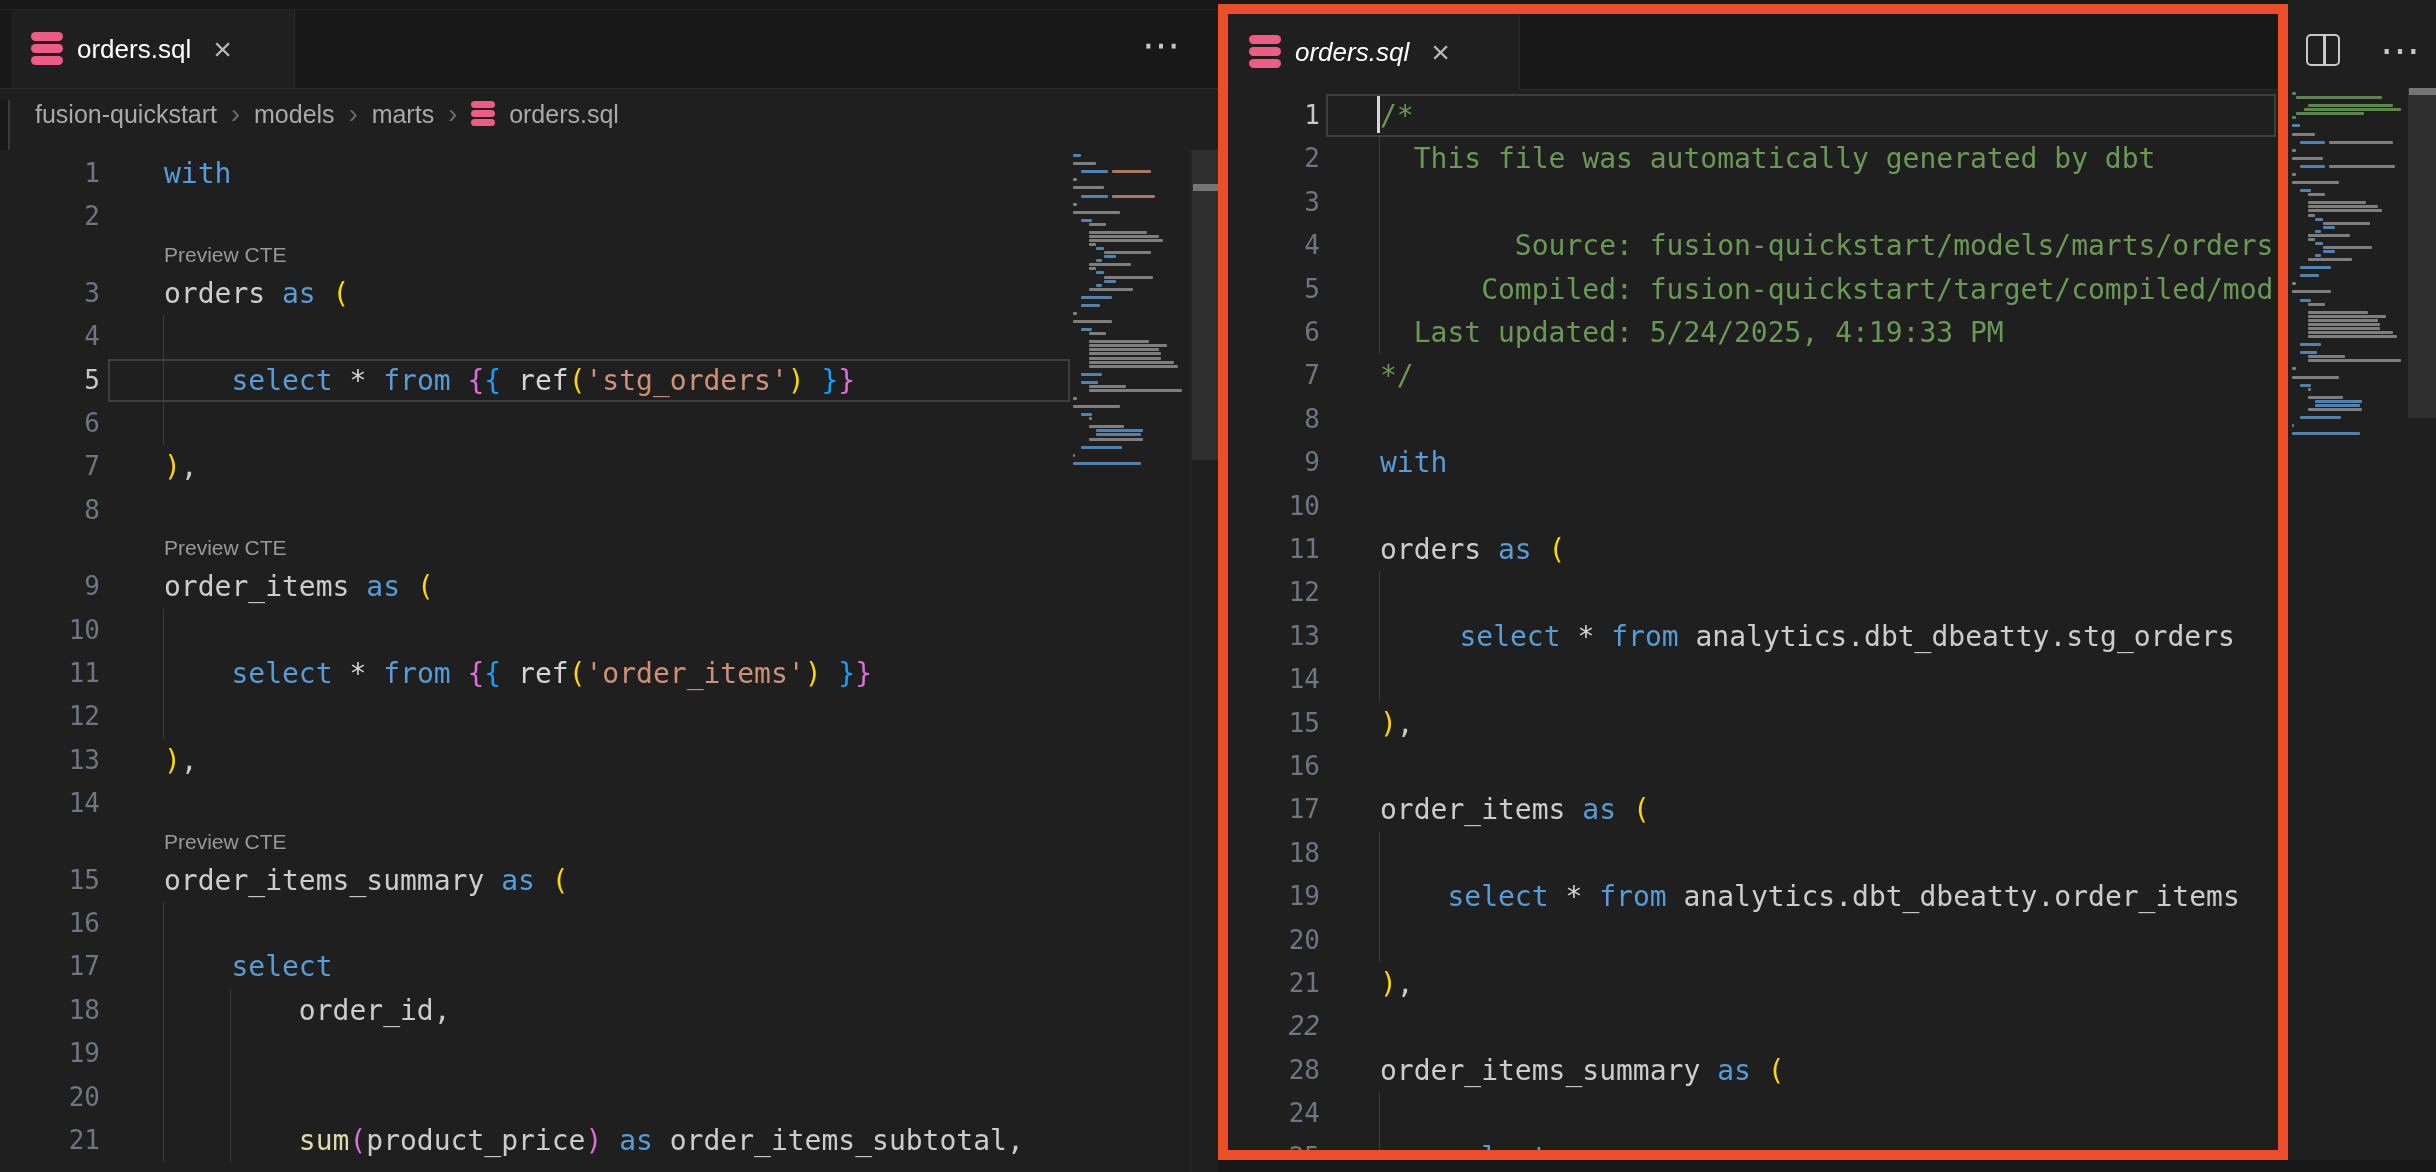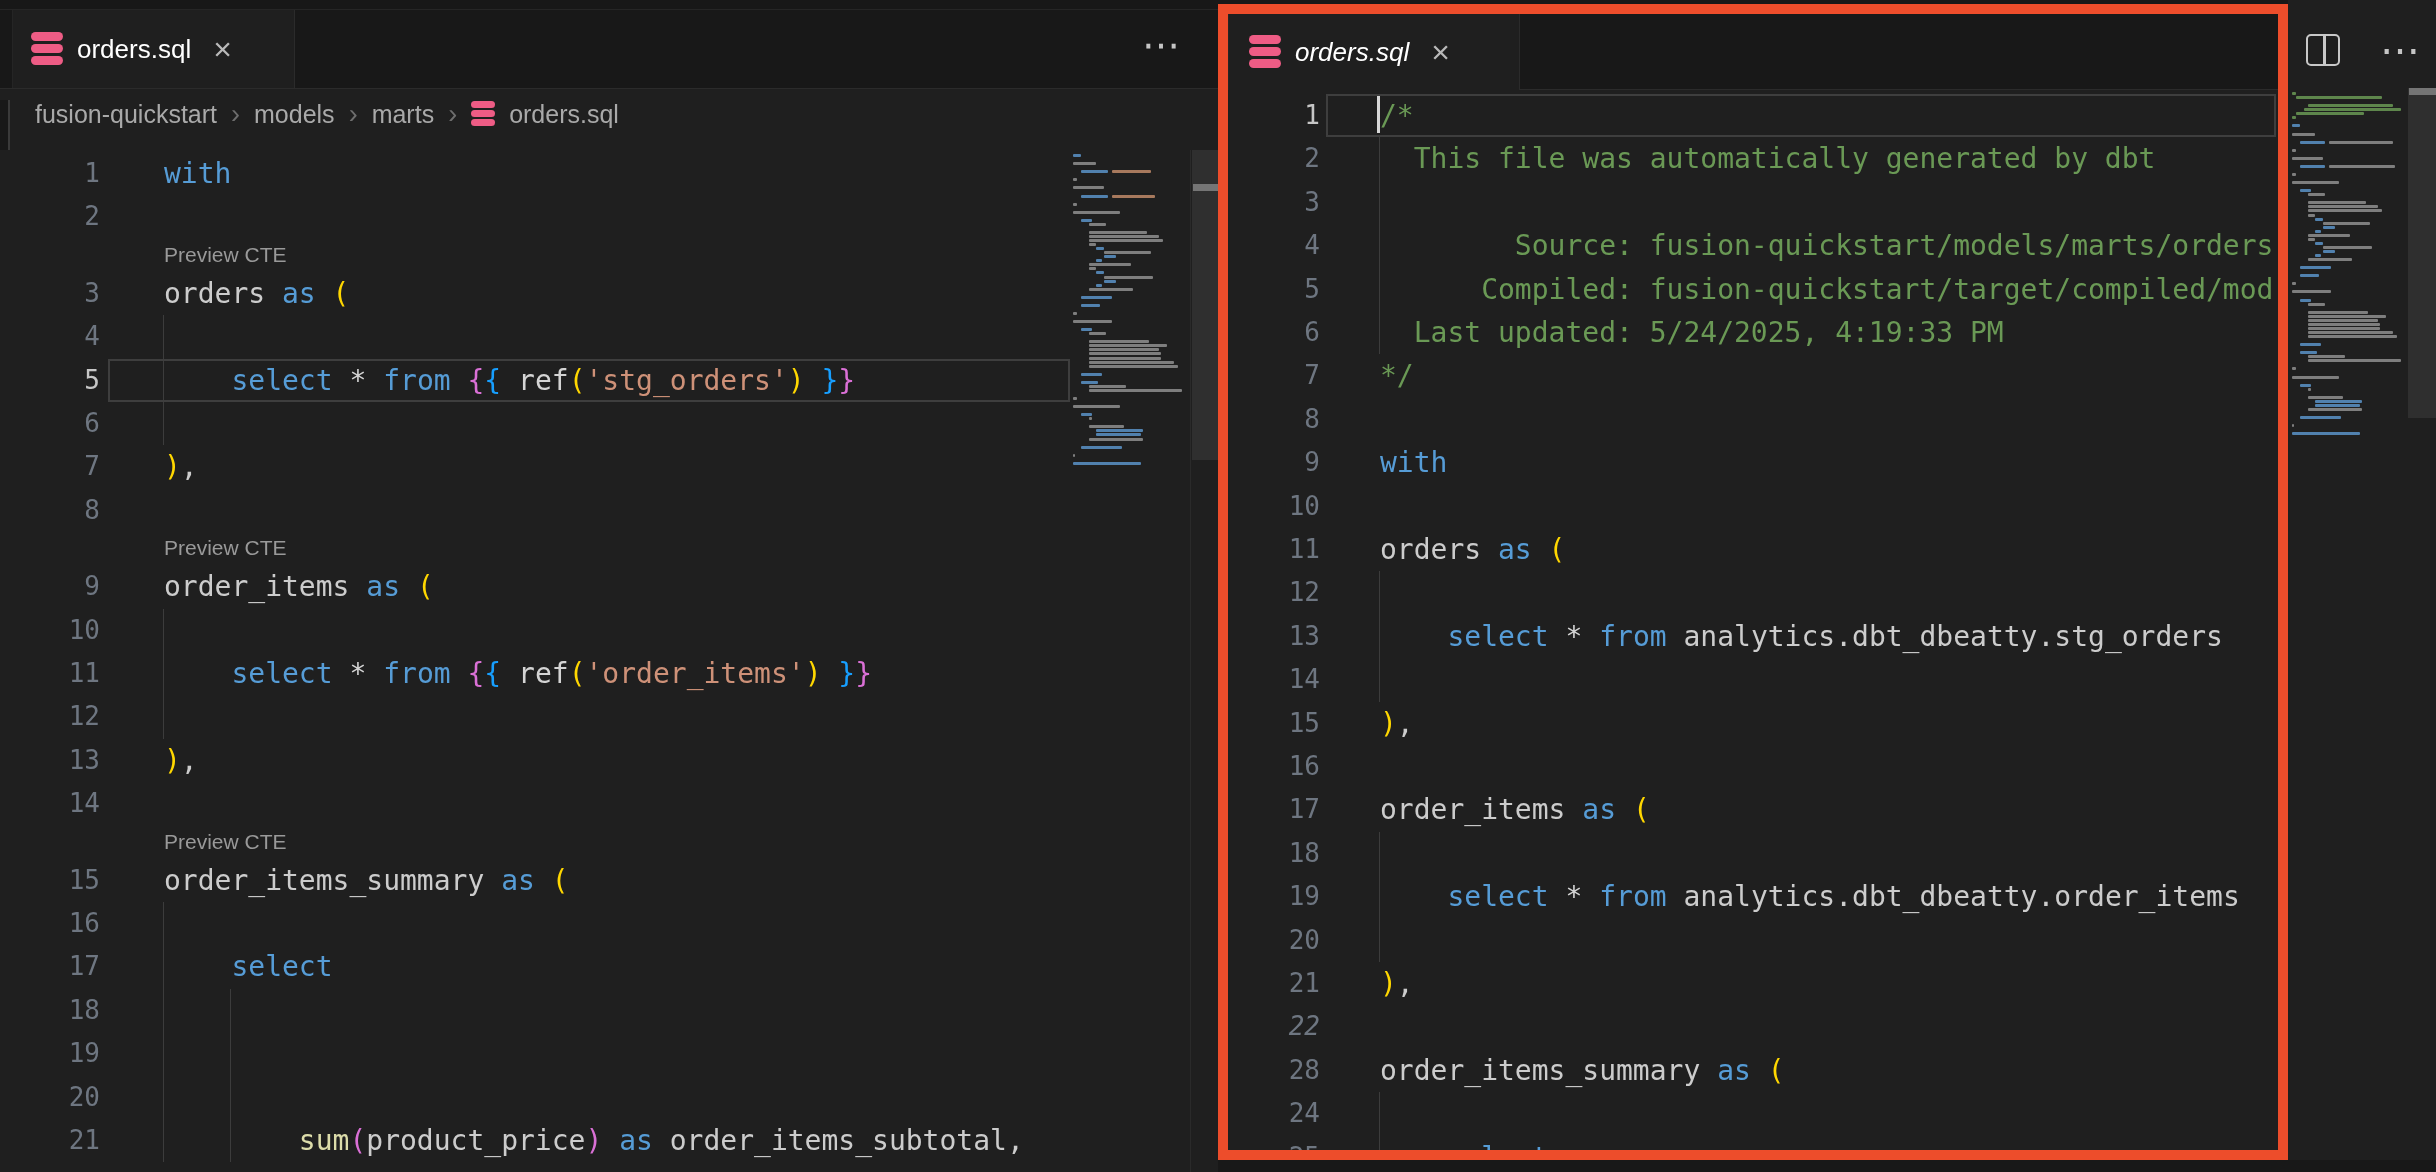--- a/index.html
+++ b/index.html
@@ -167,20 +167,21 @@
     </div>
     <div class="row" style="top: 795.4px; height: 43.4px;">
       <i class="guide" style="left: 163px; height: 43.4px;"></i>
       <span class="ln" style="width: 100px; line-height: 43.4px;">17</span>
       <span class="code" style="left: 164px; line-height: 43.4px;"><span class="tk-id">    </span><span class="tk-kw">select</span></span>
     </div>
     <div class="row" style="top: 838.8px; height: 43.4px;">
       <i class="guide" style="left: 163px; height: 43.4px;"></i>
       <i class="guide" style="left: 230.4px; height: 43.4px;"></i>
       <span class="ln" style="width: 100px; line-height: 43.4px;">18</span>
+      <span class="code" style="left: 164px; line-height: 43.4px;"><span class="tk-id">        order_id,</span></span>
     </div>
     <div class="row" style="top: 882.2px; height: 43.4px;">
       <i class="guide" style="left: 163px; height: 43.4px;"></i>
       <i class="guide" style="left: 230.4px; height: 43.4px;"></i>
       <span class="ln" style="width: 100px; line-height: 43.4px;">19</span>
       <span class="code" style="left: 164px; line-height: 43.4px;"></span>
     </div>
     <div class="row" style="top: 925.6px; height: 43.4px;">
       <i class="guide" style="left: 163px; height: 43.4px;"></i>
       <i class="guide" style="left: 230.4px; height: 43.4px;"></i>
@@ -322,21 +323,21 @@
       <span class="code" style="left: 152px; line-height: 43.4px;"><span class="tk-id">orders </span><span class="tk-kw">as</span><span class="tk-id"> </span><span class="tk-b1">(</span></span>
     </div>
     <div class="row" style="top: 481.4px; height: 43.4px;">
       <i class="guide" style="left: 151px; height: 43.4px;"></i>
       <span class="ln" style="width: 92px; line-height: 43.4px;">12</span>
       <span class="code" style="left: 152px; line-height: 43.4px;"></span>
     </div>
     <div class="row" style="top: 524.8px; height: 43.4px;">
       <i class="guide" style="left: 151px; height: 43.4px;"></i>
       <span class="ln" style="width: 92px; line-height: 43.4px;">13</span>
-      <span class="code" style="left: 152px; line-height: 43.4px;"><span class="tk-id">    </span><span class="tk-kw">select</span><span class="tk-id"> </span><span class="tk-pl">*</span><span class="tk-id"> </span><span class="tk-kw">from</span><span class="tk-id"> analytics.dbt_dbeatty.stg_orders</span></span>
+      <span class="code" style="left: 164px; line-height: 43.4px;"><span class="tk-id">    </span><span class="tk-kw">select</span><span class="tk-id"> </span><span class="tk-pl">*</span><span class="tk-id"> </span><span class="tk-kw">from</span><span class="tk-id"> analytics.dbt_dbeatty.stg_orders</span></span>
     </div>
     <div class="row" style="top: 568.2px; height: 43.4px;">
       <i class="guide" style="left: 151px; height: 43.4px;"></i>
       <span class="ln" style="width: 92px; line-height: 43.4px;">14</span>
       <span class="code" style="left: 152px; line-height: 43.4px;"></span>
     </div>
     <div class="row" style="top: 611.6px; height: 43.4px;">
       <span class="ln" style="width: 92px; line-height: 43.4px;">15</span>
       <span class="code" style="left: 152px; line-height: 43.4px;"><span class="tk-b1">)</span><span class="tk-id">,</span></span>
     </div>

